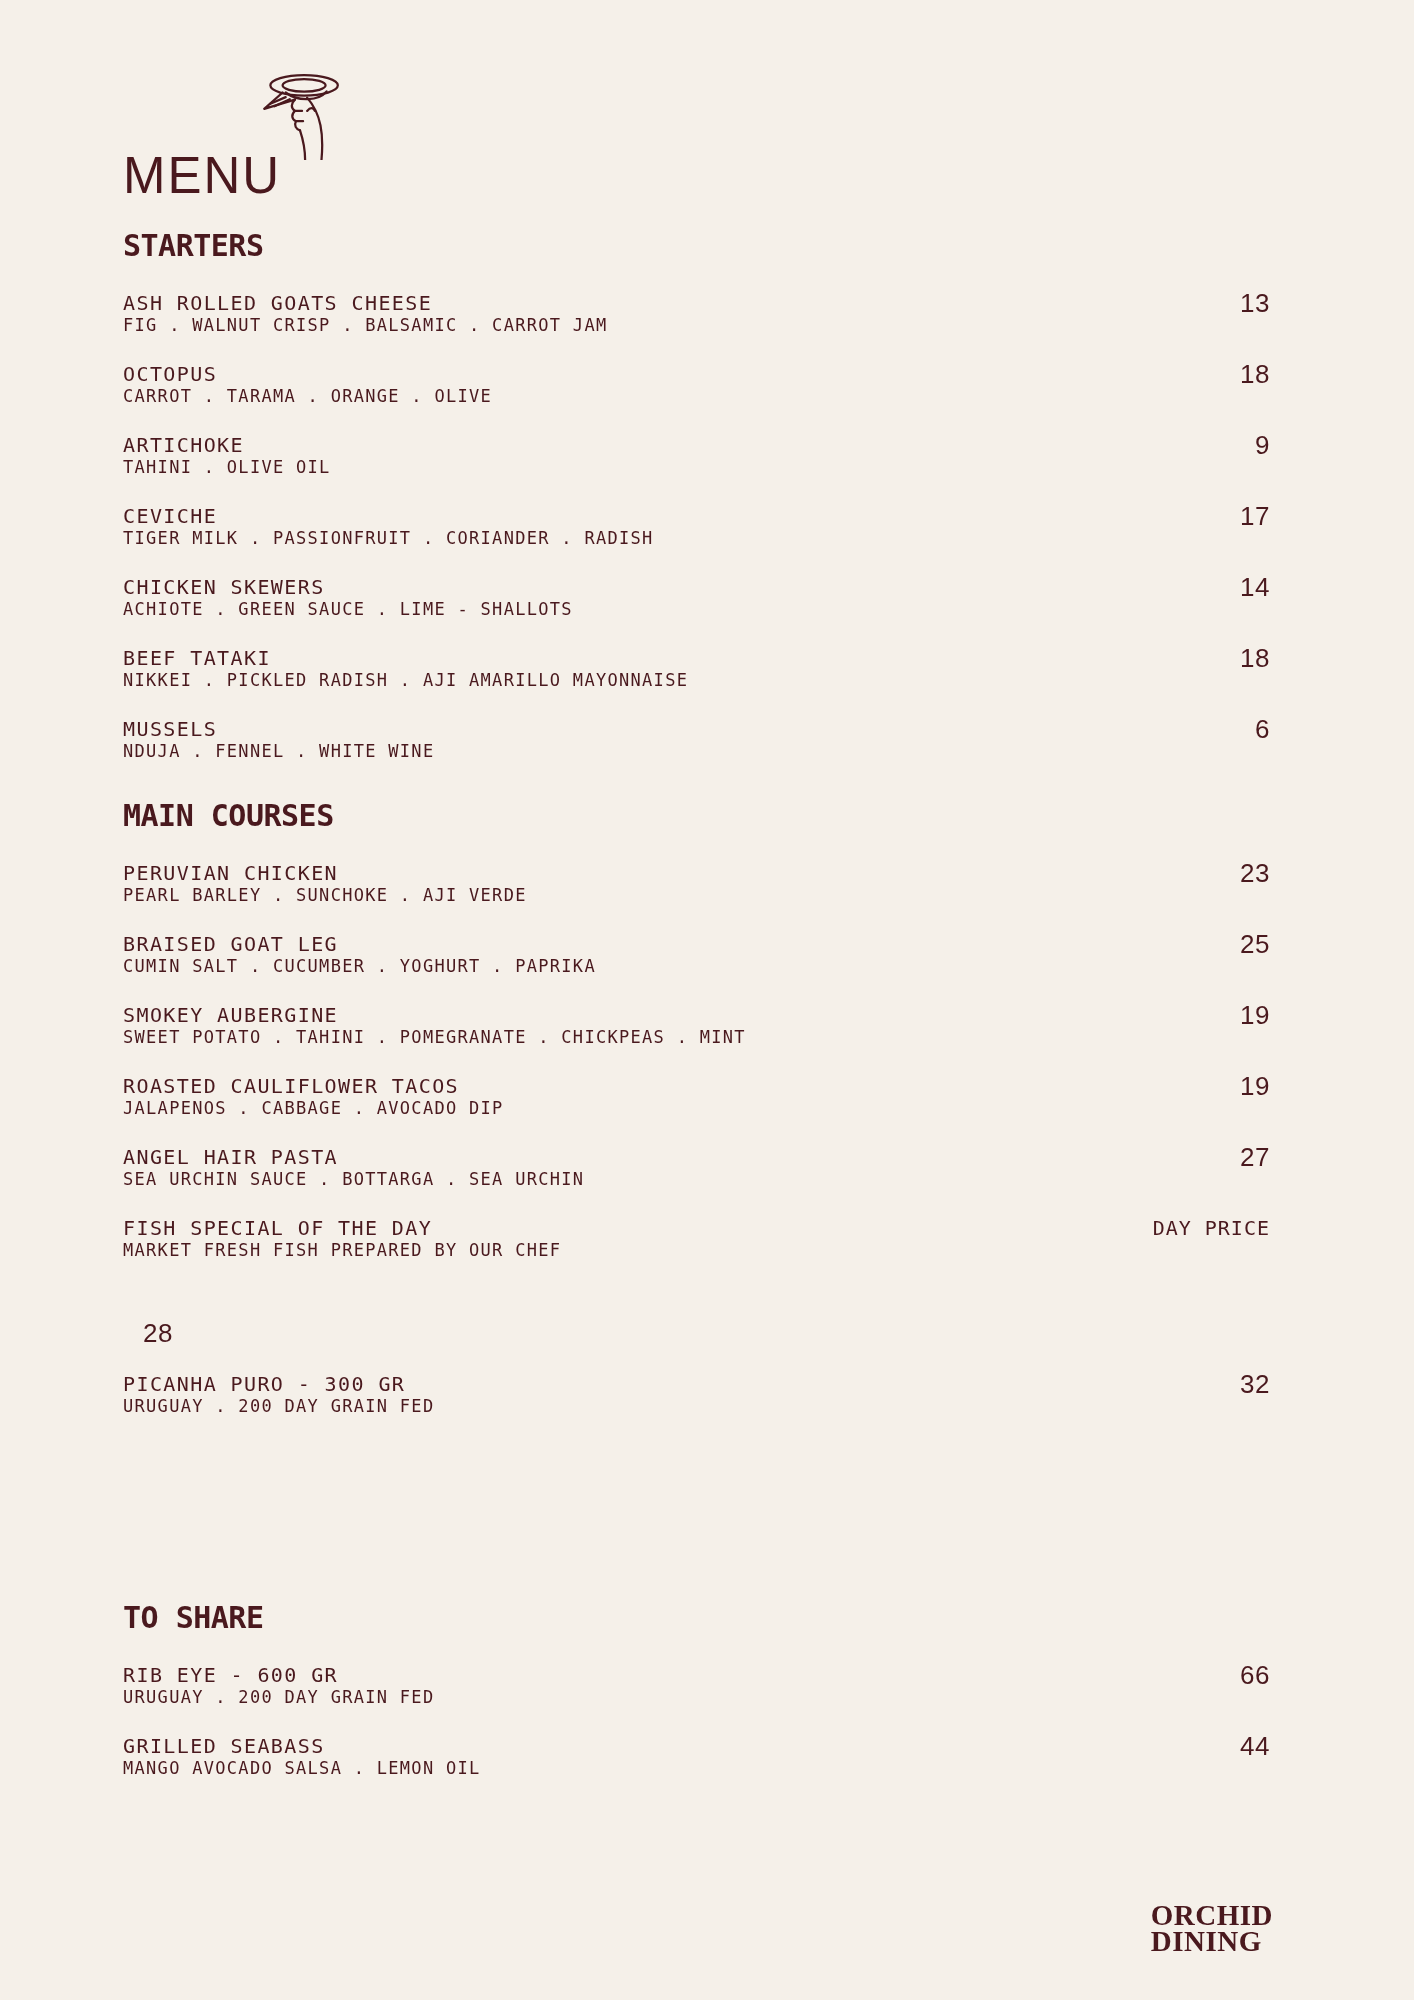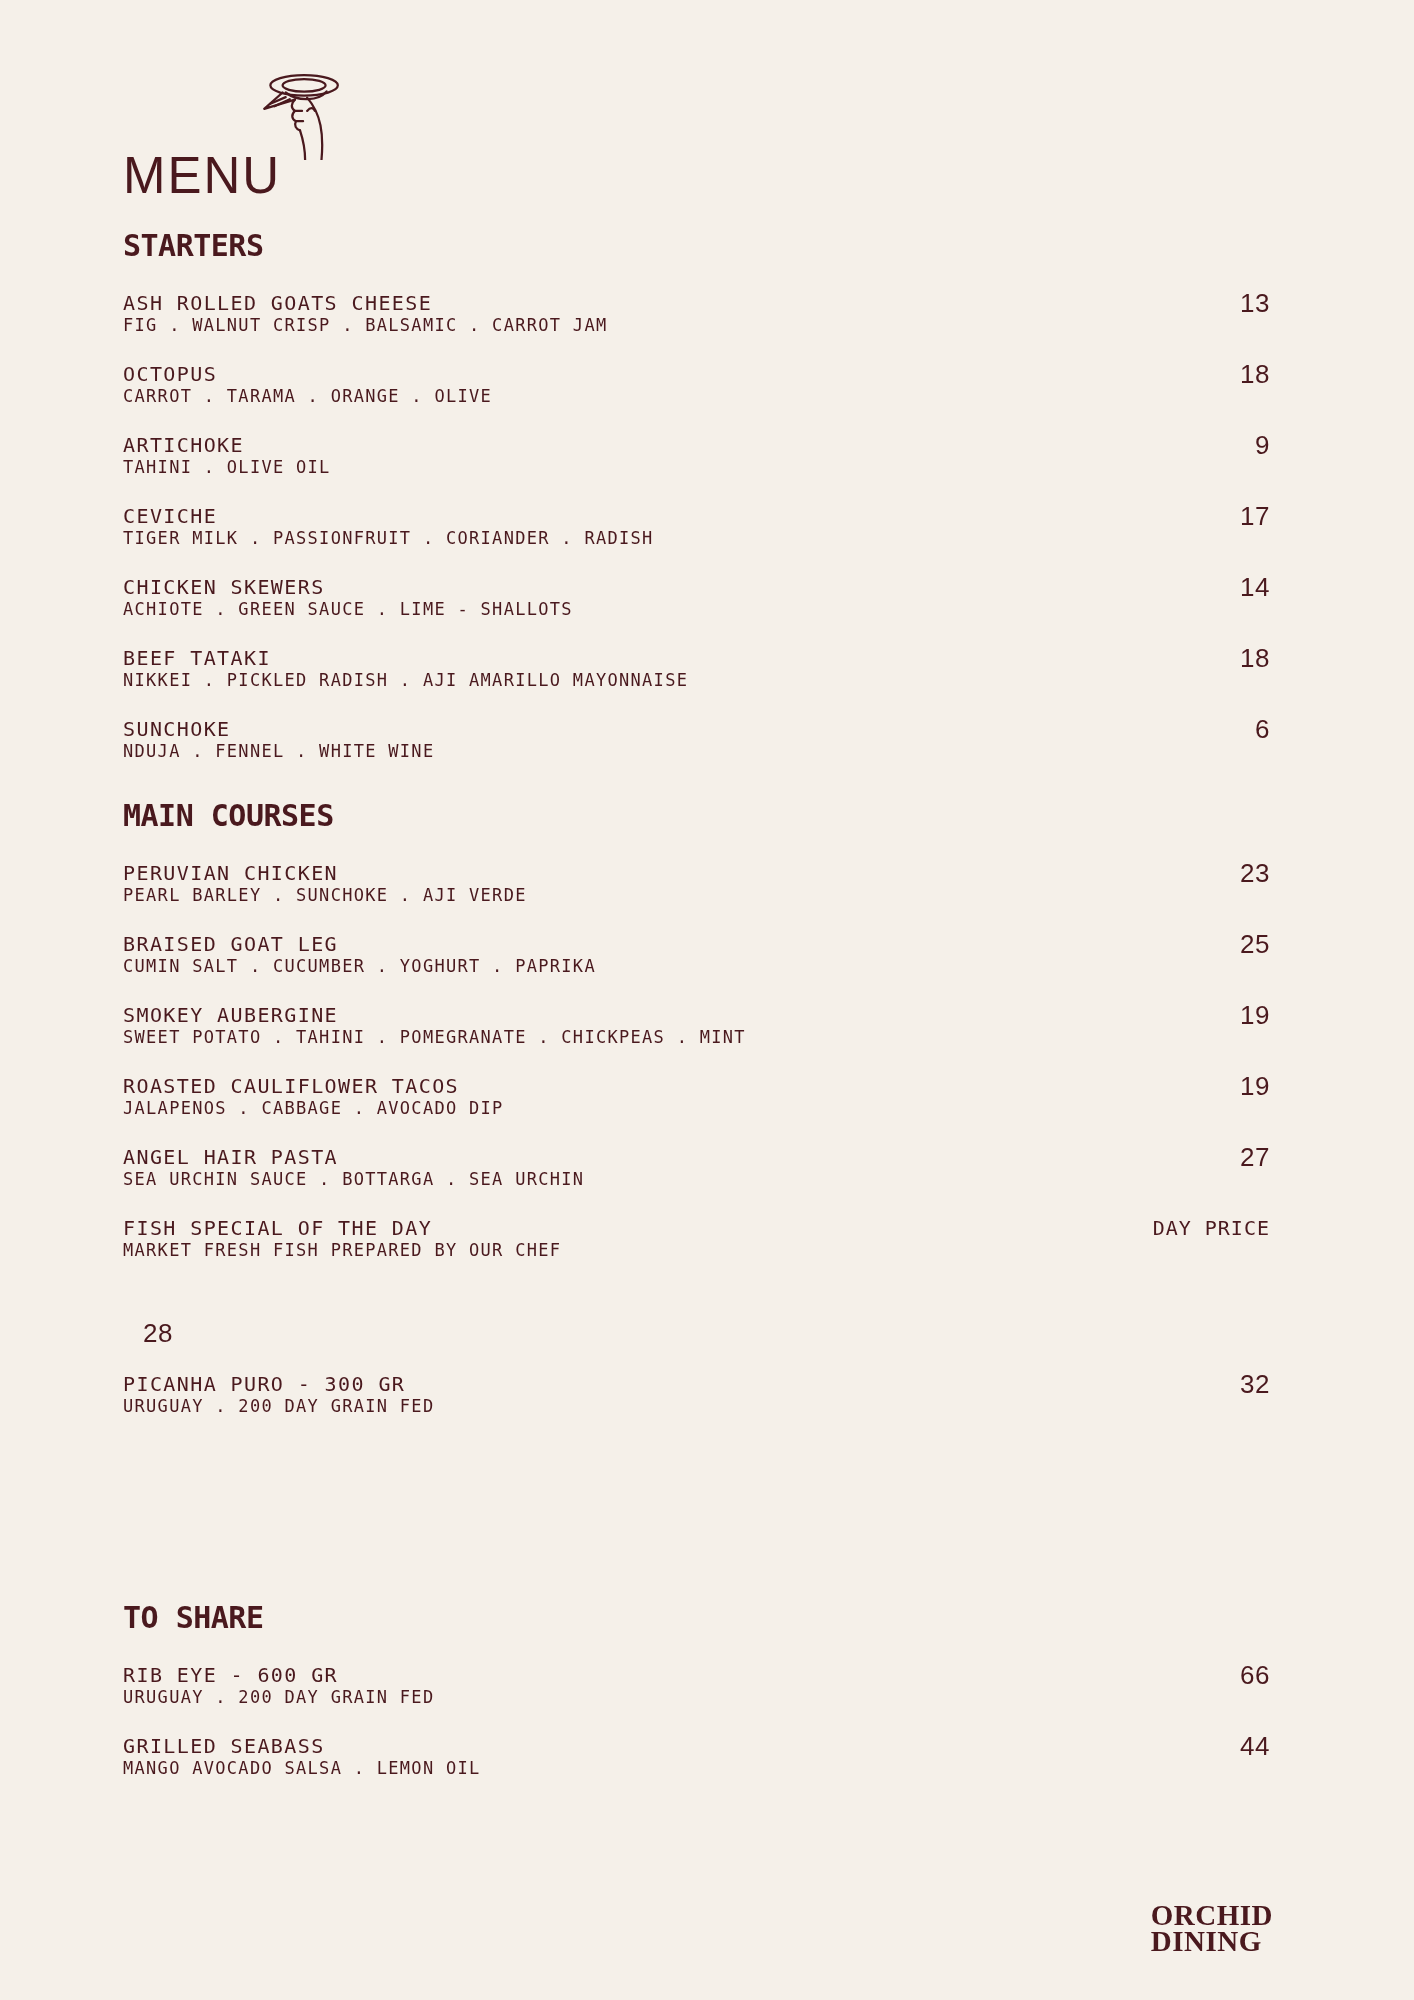--- a/index.html
+++ b/index.html
@@ -140,21 +140,21 @@
   <div class="menu-item">
     <div class="item-text">
       <div class="item-title">BEEF TATAKI</div>
       <div class="item-desc">NIKKEI . PICKLED RADISH . AJI AMARILLO MAYONNAISE</div>
     </div>
     <div class="item-price">18</div>
   </div>
 
   <div class="menu-item">
     <div class="item-text">
-      <div class="item-title">SUNCHOKE</div>
+      <div class="item-title">MUSSELS</div>
       <div class="item-desc">NDUJA . FENNEL . WHITE WINE</div>
     </div>
     <div class="item-price">6</div>
   </div>
 </section>
 
   <section class="section" style="top: 776px;">
     <h2 class="sec-header">MAIN COURSES</h2>
 
   <div class="menu-item">

